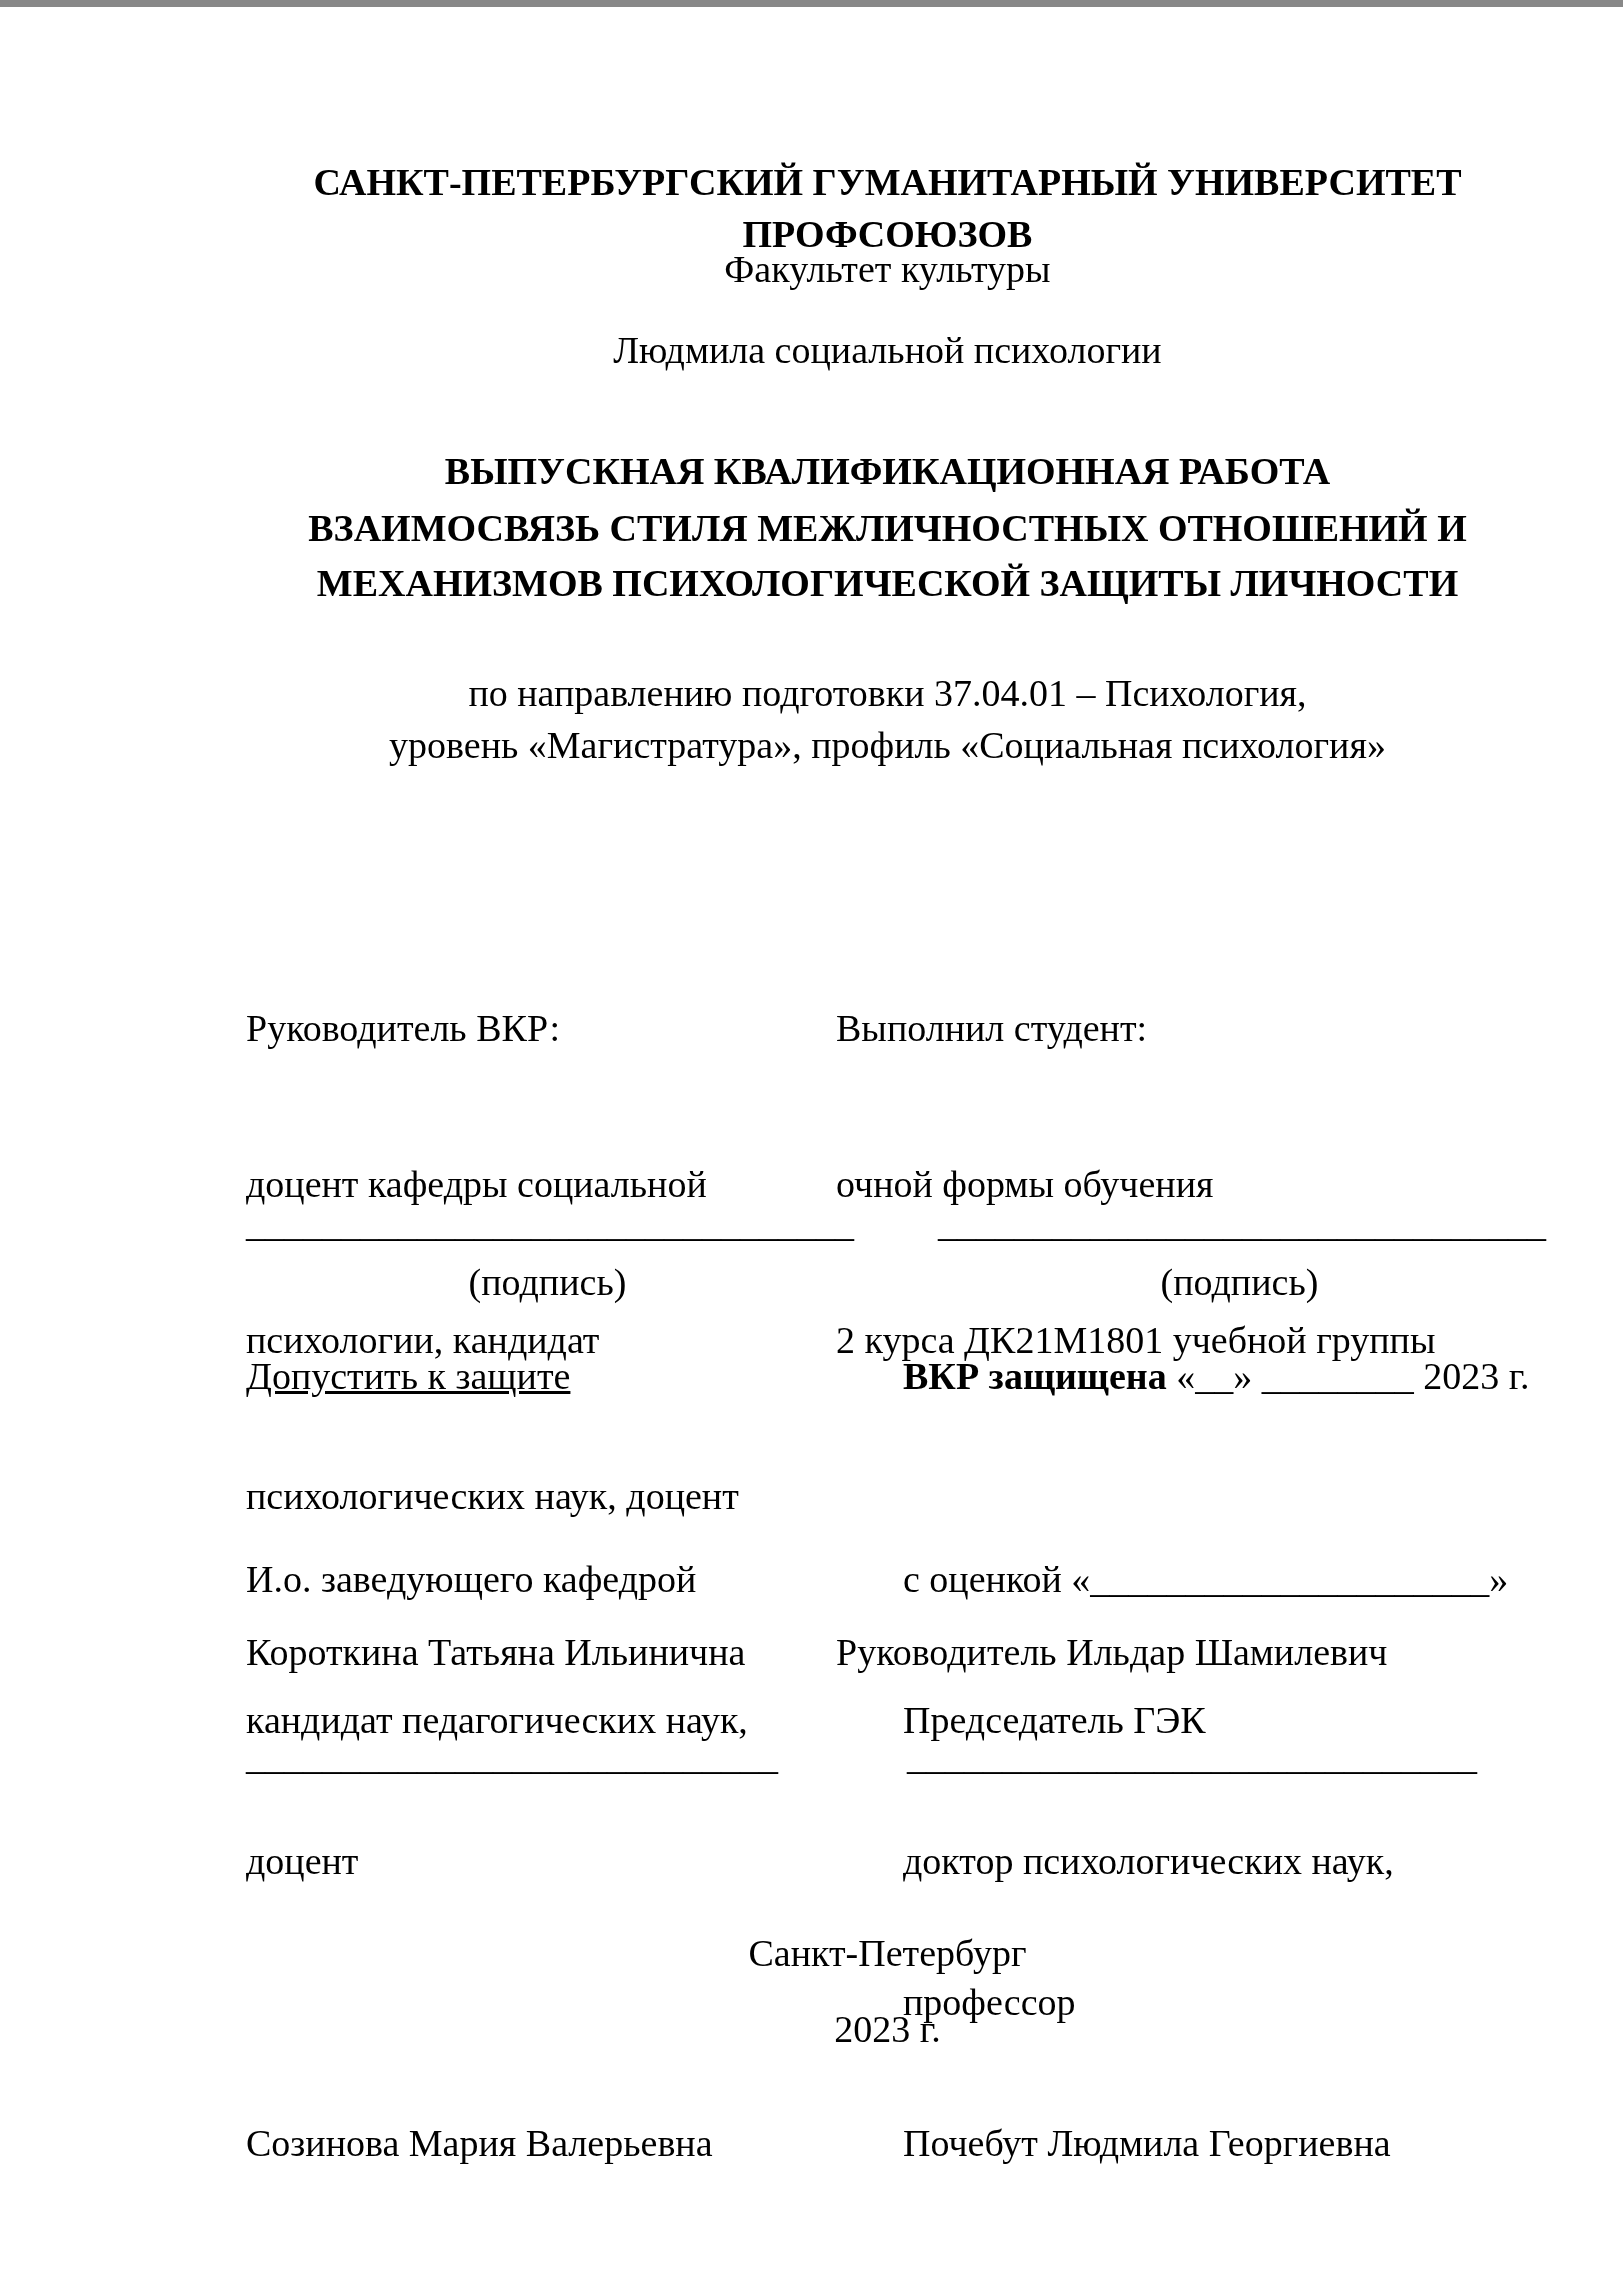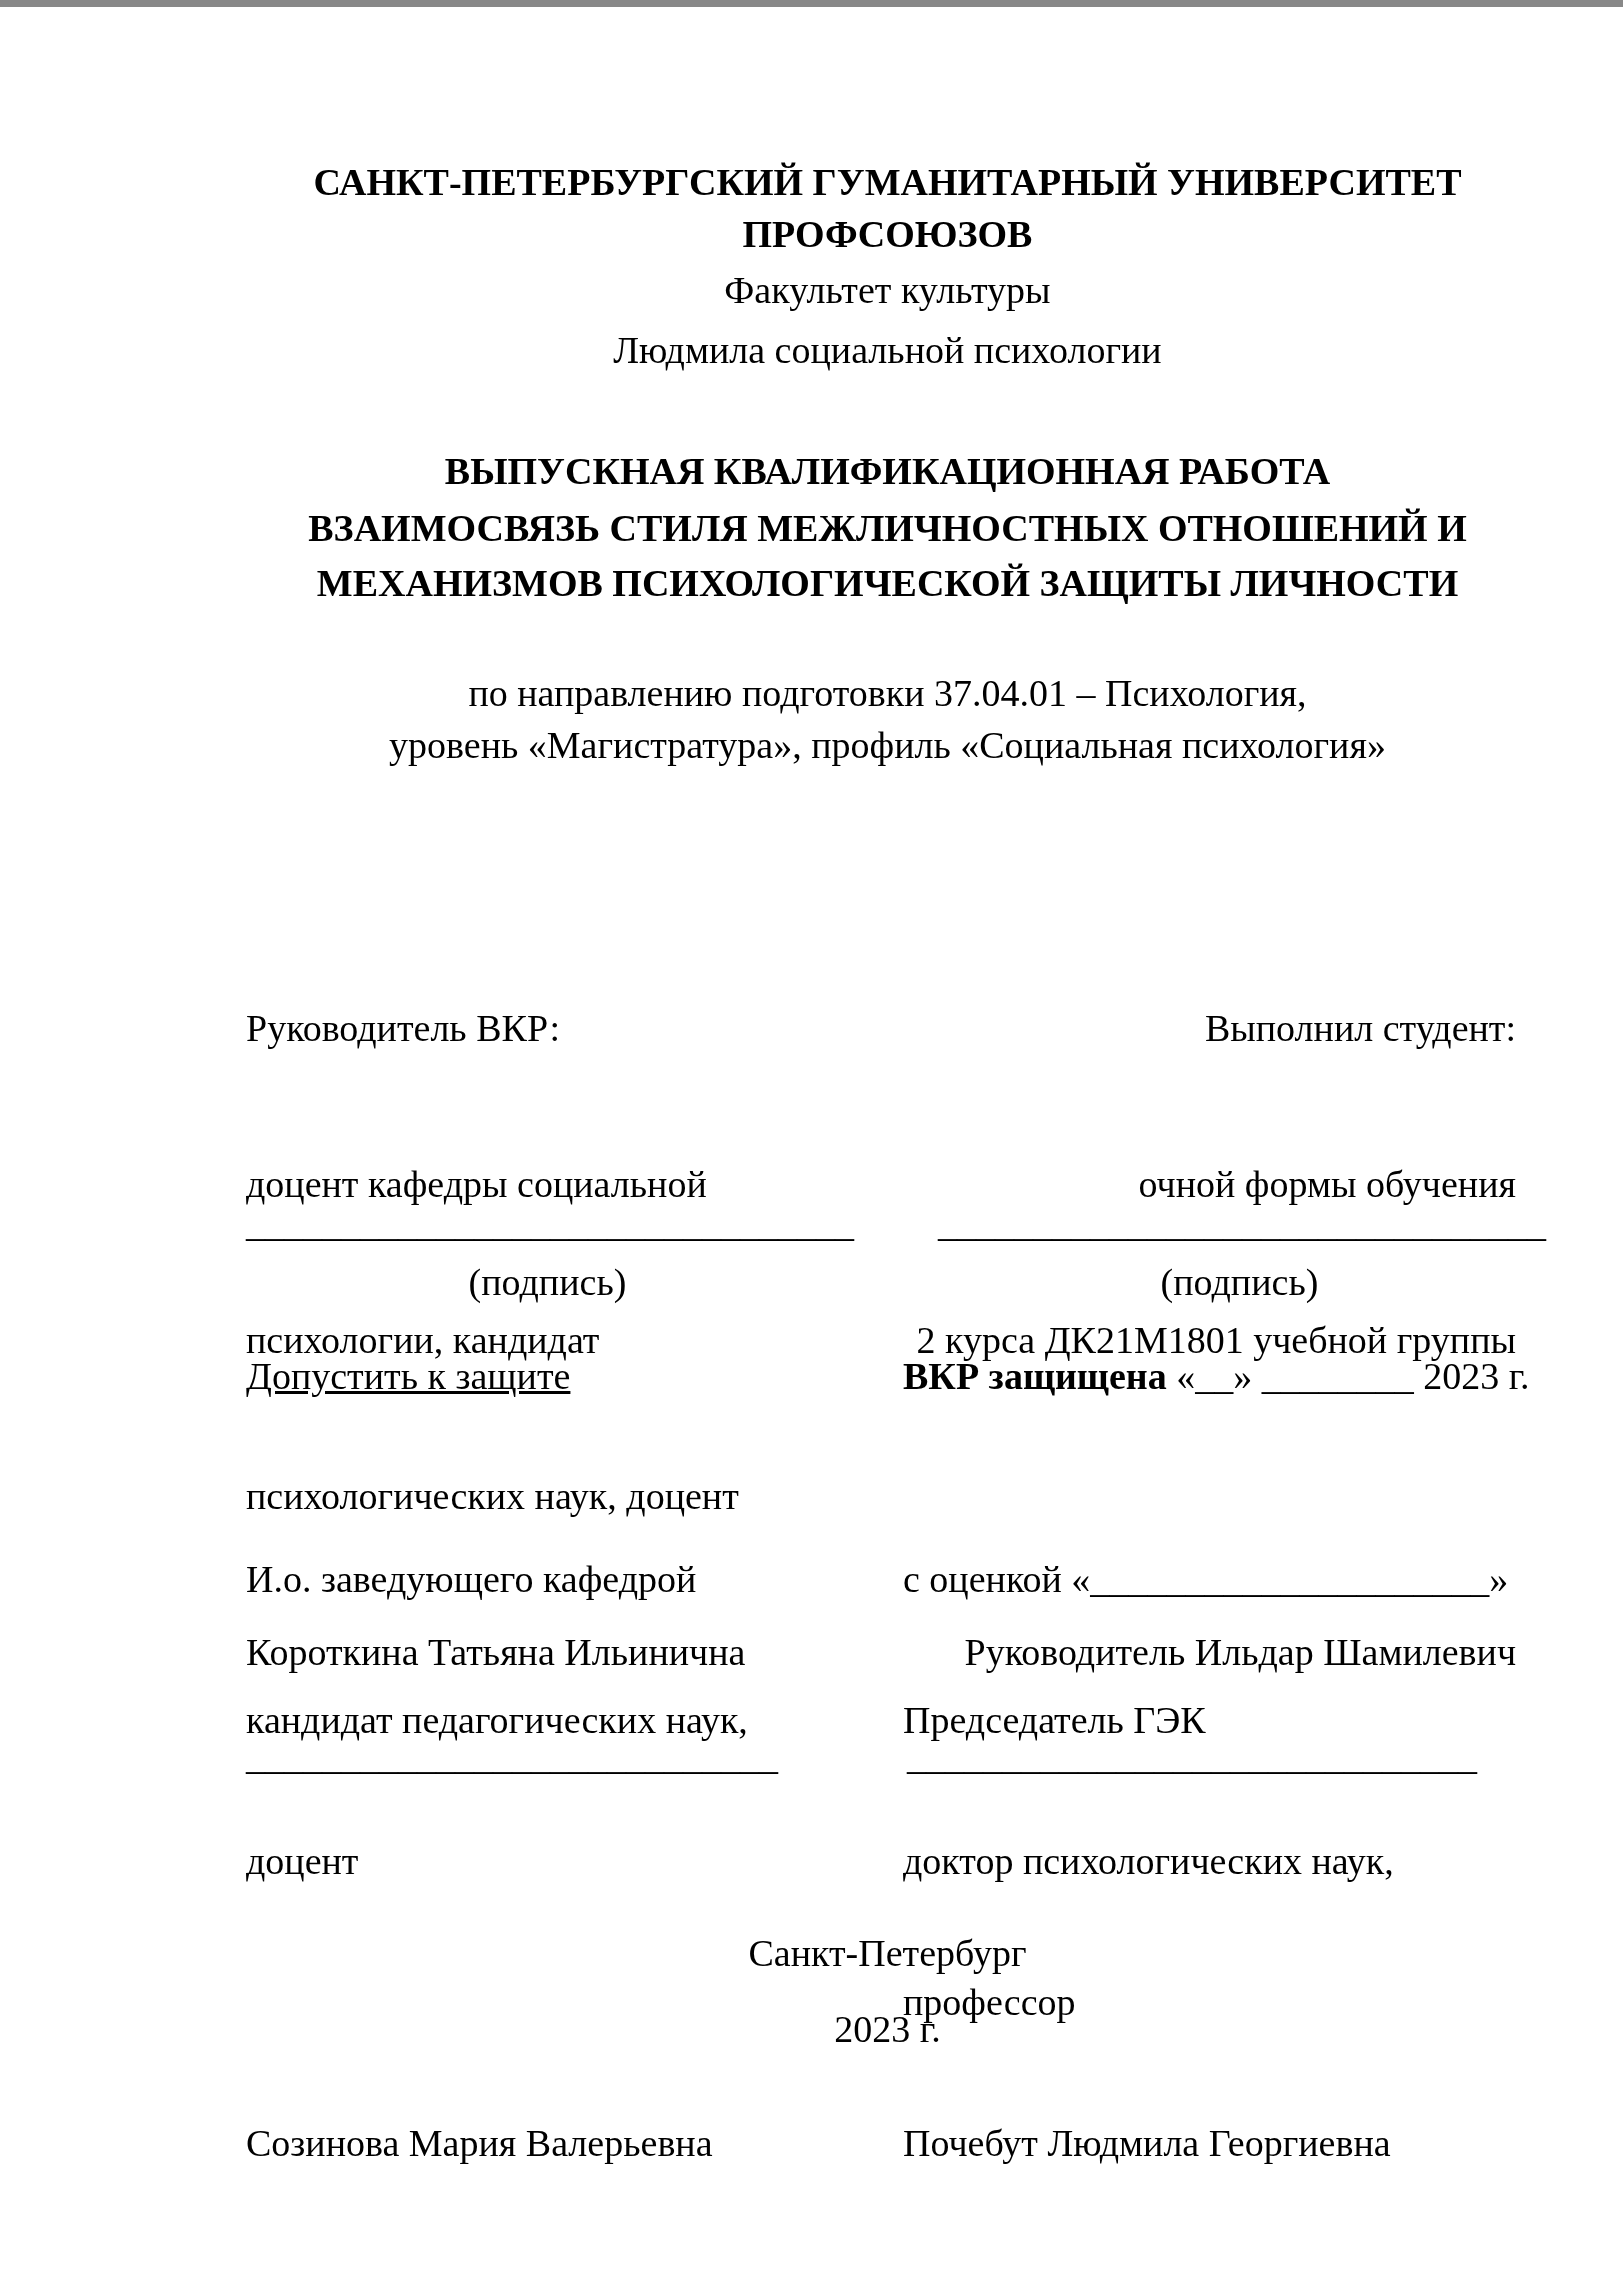--- a/index.html
+++ b/index.html
@@ -19,35 +19,35 @@
     left: 236px;
     width: 1303px;
     text-align: center;
     line-height: 53px;
     white-space: nowrap;
   }
   .b { font-weight: bold; }
   .block { line-height: 52px; white-space: pre-wrap; }
   .block-tight { line-height: 47px; white-space: pre-wrap; }
   .left-col { left: 246px; width: 652px; text-align: left; }
-  .right-col-ra { right: 107px; width: 707px; text-align: right; }
+  .right-col-ra { right: 80px; width: 707px; }
   .right-col-la { left: 903px; width: 652px; text-align: left; }
   .sig { line-height: 53px; white-space: nowrap; letter-spacing: 0; }
   .caption { text-align: center; line-height: 53px; }
   .underlined { text-decoration: underline; }
   .nowrap { white-space: nowrap; }
 </style>
 </head>
 <body>
 
 <div class="page">
 
   <div class="abs center-line b" style="top:149px">САНКТ-ПЕТЕРБУРГСКИЙ ГУМАНИТАРНЫЙ УНИВЕРСИТЕТ</div>
   <div class="abs center-line b" style="top:201px">ПРОФСОЮЗОВ</div>
-  <div class="abs center-line" style="top:257px">Факультет культуры</div>
+  <div class="abs center-line" style="top:236px">Факультет культуры</div>
   <div class="abs center-line" style="top:317px">Людмила социальной психологии</div>
 
   <div class="abs center-line b" style="top:438px">ВЫПУСКНАЯ КВАЛИФИКАЦИОННАЯ РАБОТА</div>
   <div class="abs center-line b" style="top:495px">ВЗАИМОСВЯЗЬ СТИЛЯ МЕЖЛИЧНОСТНЫХ ОТНОШЕНИЙ И</div>
   <div class="abs center-line b" style="top:550px">МЕХАНИЗМОВ ПСИХОЛОГИЧЕСКОЙ ЗАЩИТЫ ЛИЧНОСТИ</div>
   <div class="abs center-line" style="top:660px">по направлению подготовки 37.04.01 – Психология,</div>
   <div class="abs left-col block" style="top:891px">
     <div>Руководитель ВКР:</div>
     <div>доцент кафедры социальной</div>
     <div>психологии, кандидат</div>

